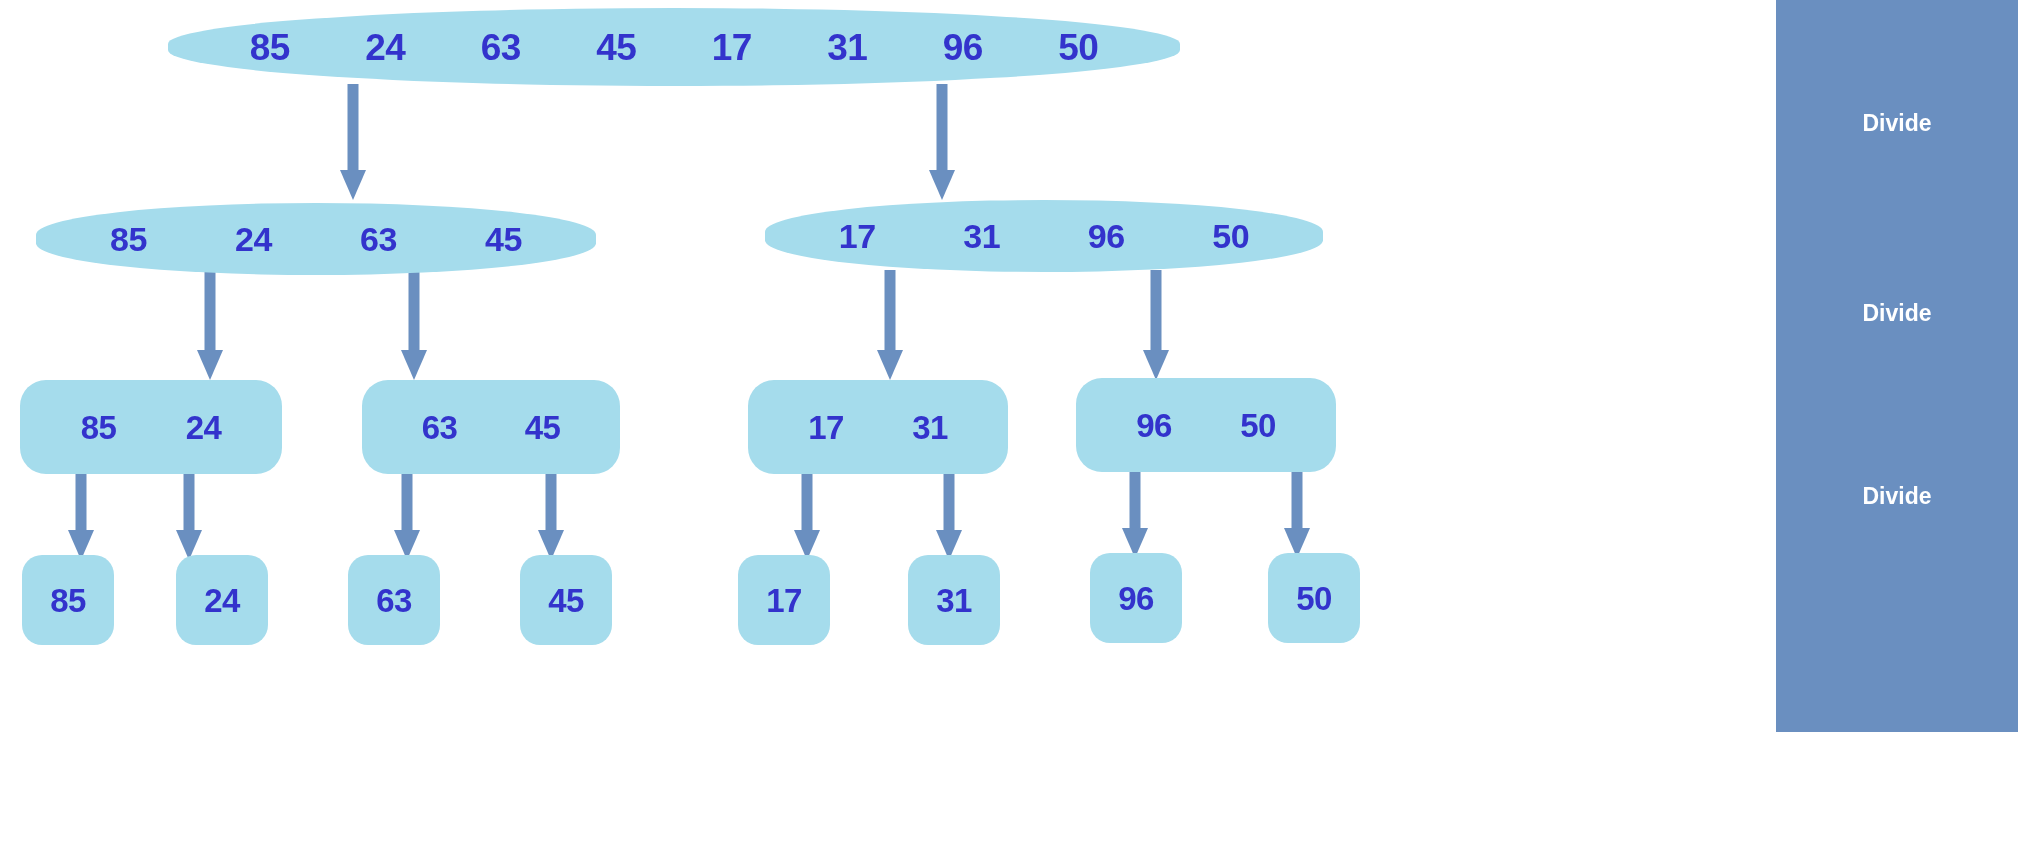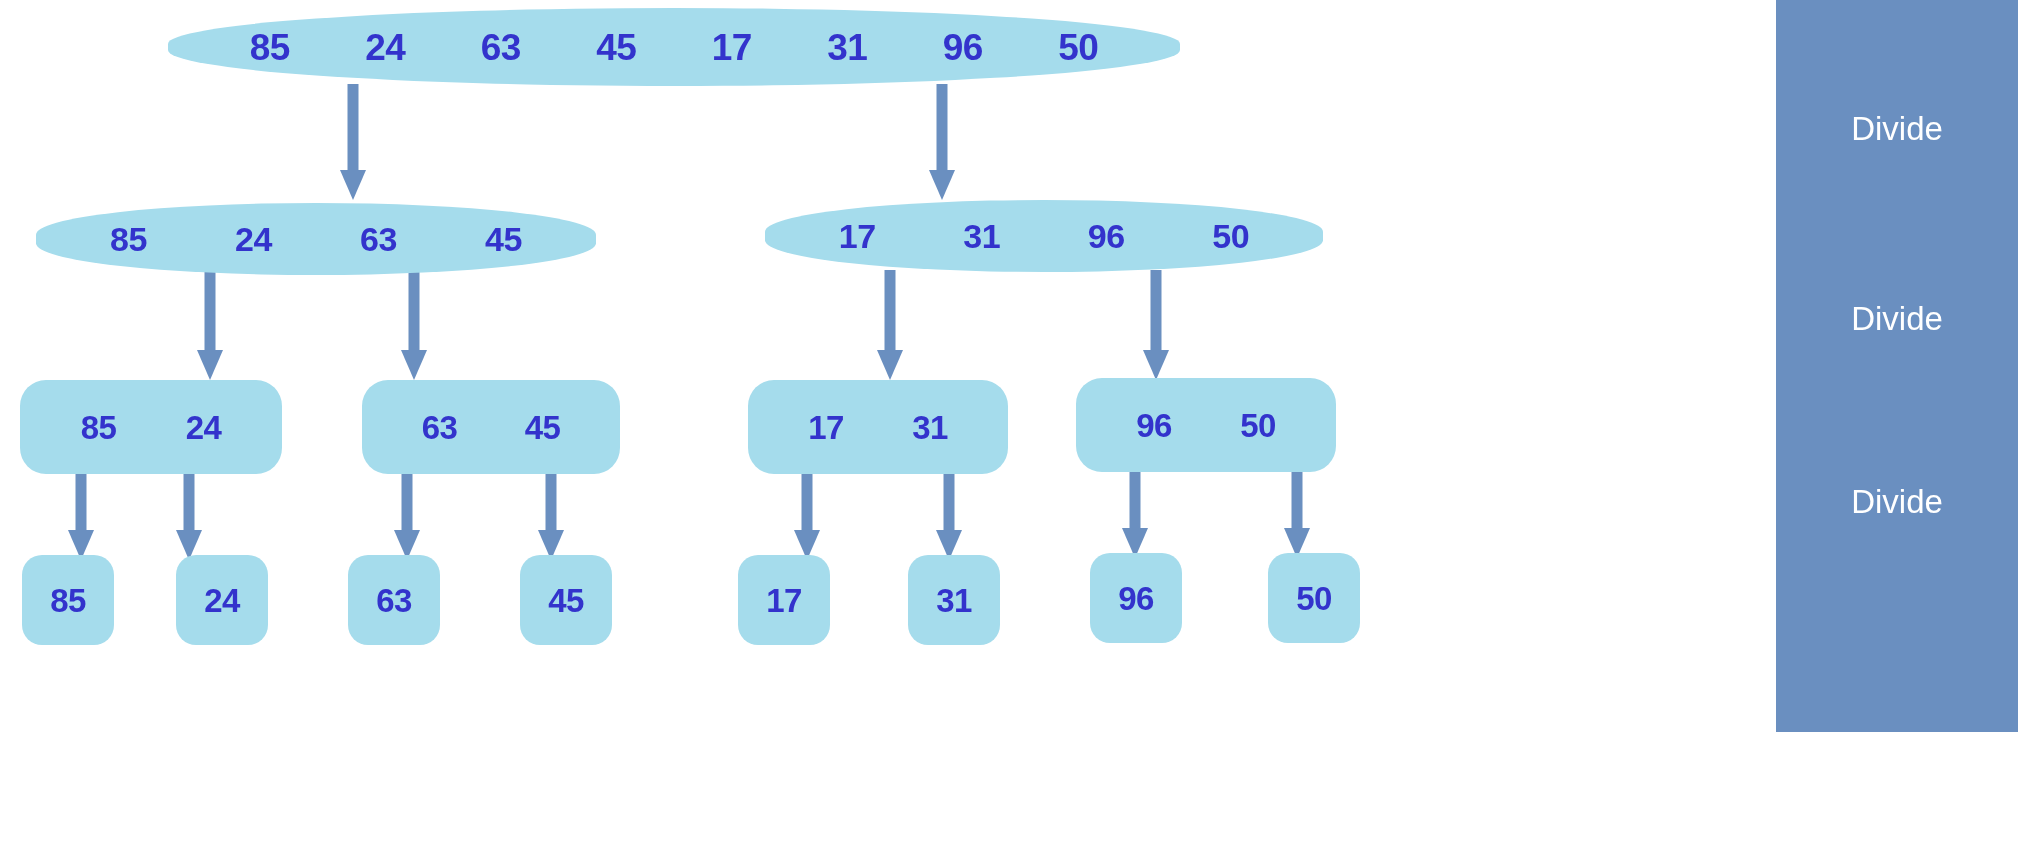--- a/index.html
+++ b/index.html
@@ -98,22 +98,22 @@
     position: absolute;
     top: 0;
     background: #6a8fc0;
     z-index: 5;
   }
   .sidebar-label {
     position: absolute;
     width: 100%;
     text-align: center;
     color: #ffffff;
-    font-weight: normal;
-    font-size: 33px;
+    font-weight: bold;
+    font-size: 23px;
     font-family: "Liberation Sans", sans-serif;
   }
 </style>
 </head>
 <body>
 
 <div id="canvas">
 
   <div class="node level-0" style="left:168px; top:8px; width:1012px; height:78px;">
     <span class="val">85</span>

